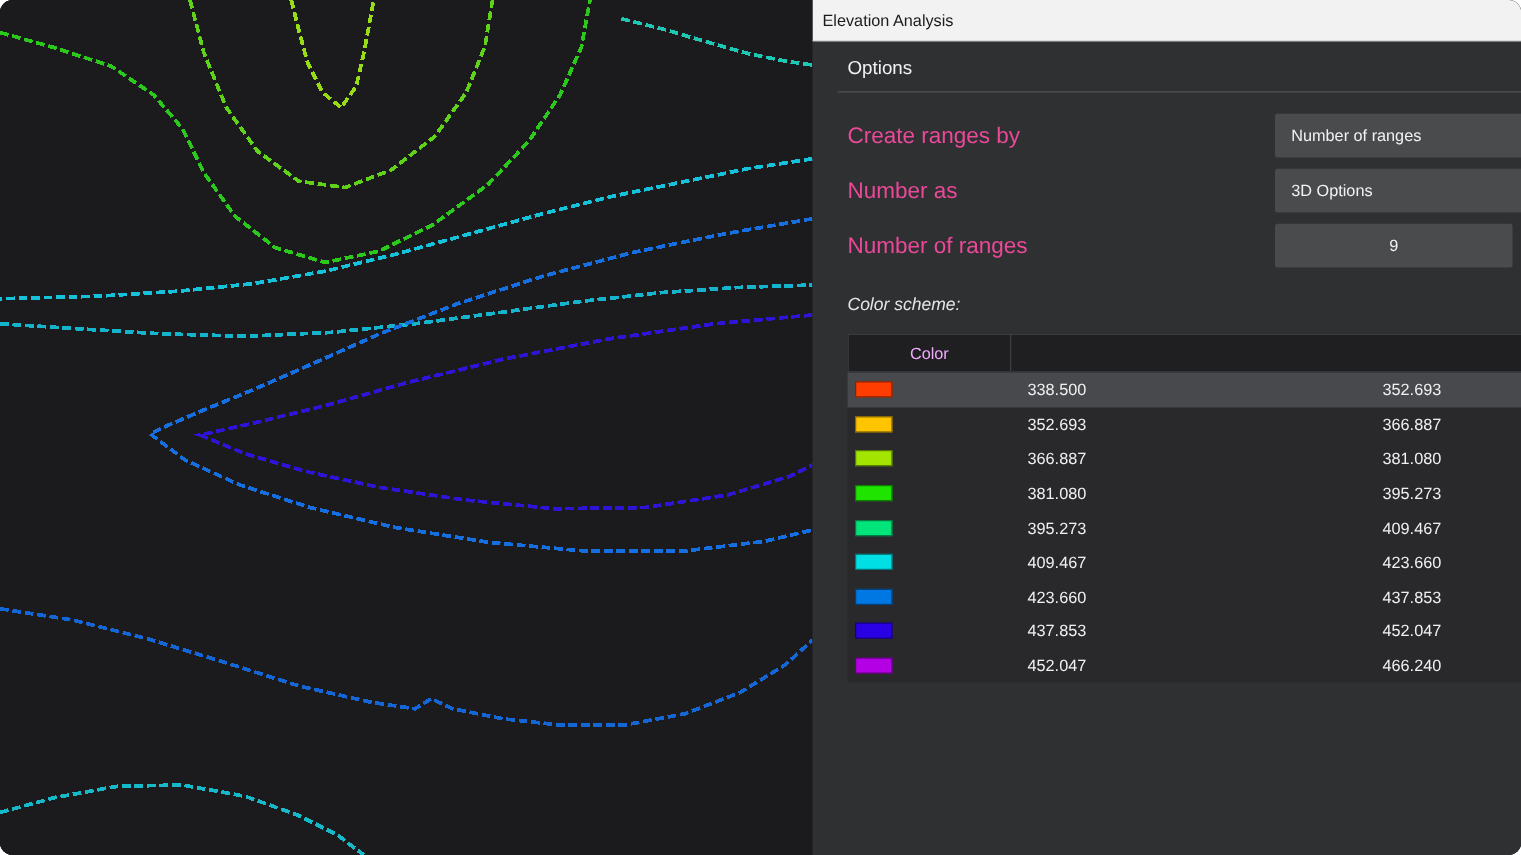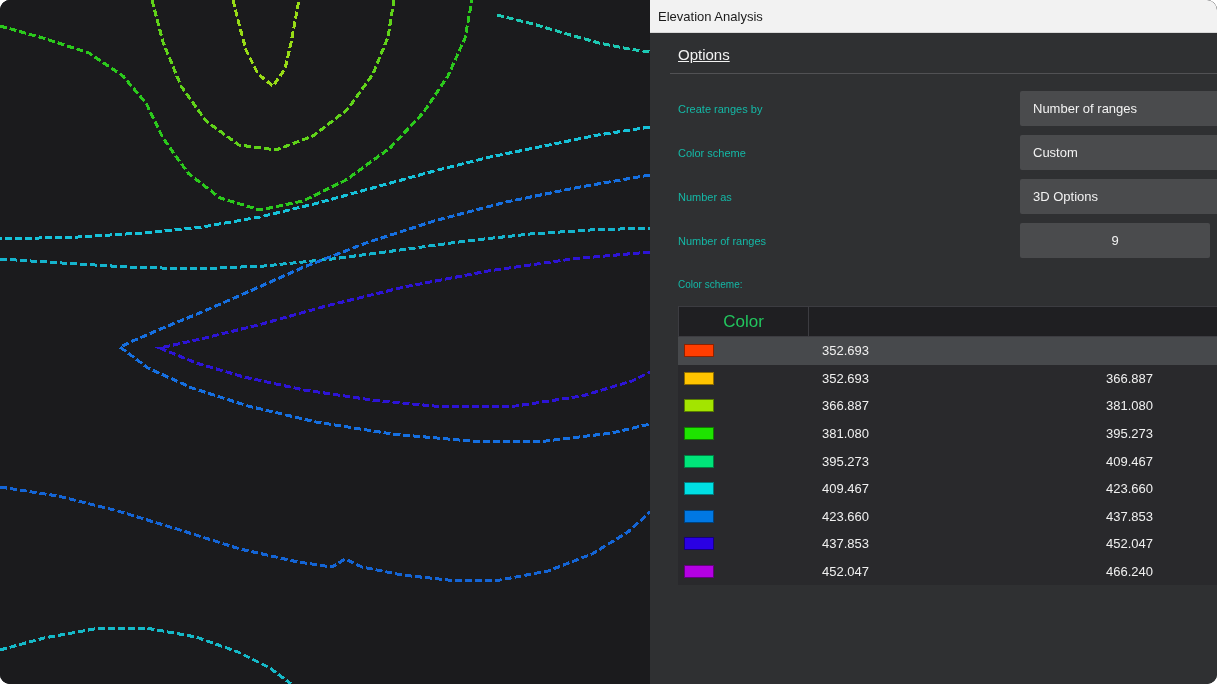--- a/index.html
+++ b/index.html
@@ -22,41 +22,41 @@
     position:relative; width:567px; height:684px; flex:none;
     background:#2f3032; display:flex; flex-direction:column; overflow:hidden;
   }
   .titlebar {
     height:33px; flex:none; background:#f2f2f2; border-bottom:1px solid #d8d8d8;
     display:flex; align-items:center; padding-left:8px;
     color:#1b1b1b; font-size:13px;
   }
   .panel-body { flex:1; padding:0 0 0 28px; position:relative; }
 
-  .options-header { color:#f2f2f2; font-size:15px; padding:13px 0 10px 0;text-decoration:underline; }
+  .options-header { color:#f2f2f2; font-size:15px; padding:13px 0 10px 0; }
   .separator { height:1px; background:#515154; margin-left:-8px; }
 
   .fields { margin-top:17px; display:flex; flex-direction:column; gap:9px; }
   .field-row { height:35px; display:flex; align-items:center; }
-  .field-label { color:#14b8a6; font-size:11px; flex:none; }
+  .field-label { color:#ec4899; font-size:18px; flex:none; }
   .field-control {
     position:absolute; left:370px; height:35px; display:flex; align-items:center;
     background:#4a4b4d; border-radius:2px; color:#f2f2f2; font-size:13px;
   }
   .dropdown { width:210px; padding-left:13px; }
   .numbox { width:190px; justify-content:center; }
 
-  .scheme-label { margin-top:21px; color:#14b8a6; font-size:10px; }
+  .scheme-label { margin-top:21px; color:#e5e5e5; font-size:14px;font-style:italic; }
 
   
   .cs-table { margin-top:16px; width:698px; }
   .cs-header { display:flex; height:31px; background:#1f1f22; border:1px solid #3c3c41; }
   .cs-h {
     display:flex; align-items:center; justify-content:center;
-    color:#22c55e; font-size:17px; border-right:1px solid #3c3c41; height:100%;
+    color:#f0abfc; font-size:13px; border-right:1px solid #3c3c41; height:100%;
   }
   .cs-h:last-child { border-right:none; }
   .col-color { width:130px; flex:none; }
   .col-from  { width:284px; flex:none; }
   .col-to    { width:284px; flex:none; }
   .cs-body { background:#29292c; }
   .cs-row { display:flex; height:27.6px; align-items:center; }
   .cs-row.selected { background:#47494c; }
   .cs-c { color:#f0f0f0; font-size:13px; display:flex; align-items:center; height:100%; }
   .cs-c.col-from, .cs-c.col-to { padding-left:14px; }
@@ -98,26 +98,20 @@
 
       <div class="fields">
 
         <div class="field-row">
           <span class="field-label">Create ranges by</span>
           <div class="field-control dropdown">
             <span>Number of ranges</span>
           </div>
         </div>
 
-        <div class="field-row">
-          <span class="field-label">Color scheme</span>
-          <div class="field-control dropdown">
-            <span>Custom</span>
-          </div>
-        </div>
 
         <div class="field-row">
           <span class="field-label">Number as</span>
           <div class="field-control dropdown">
             <span>3D Options</span>
           </div>
         </div>
 
         <div class="field-row">
           <span class="field-label">Number of ranges</span>
@@ -134,20 +128,21 @@
         <div class="cs-header">
           <div class="cs-h col-color">Color</div>
           <div class="cs-h col-to"></div>
         </div>
         <div class="cs-body">
 
           <div class="cs-row selected">
             <div class="cs-c col-color">
                 <span class="swatch" style="background: rgb(255, 61, 0);"></span>
               </div>
+            <div class="cs-c col-from">338.500</div>
             <div class="cs-c col-to">352.693</div>
           </div>
 
           <div class="cs-row">
             <div class="cs-c col-color">
                 <span class="swatch" style="background: rgb(255, 196, 0);"></span>
               </div>
             <div class="cs-c col-from">352.693</div>
             <div class="cs-c col-to">366.887</div>
           </div>

